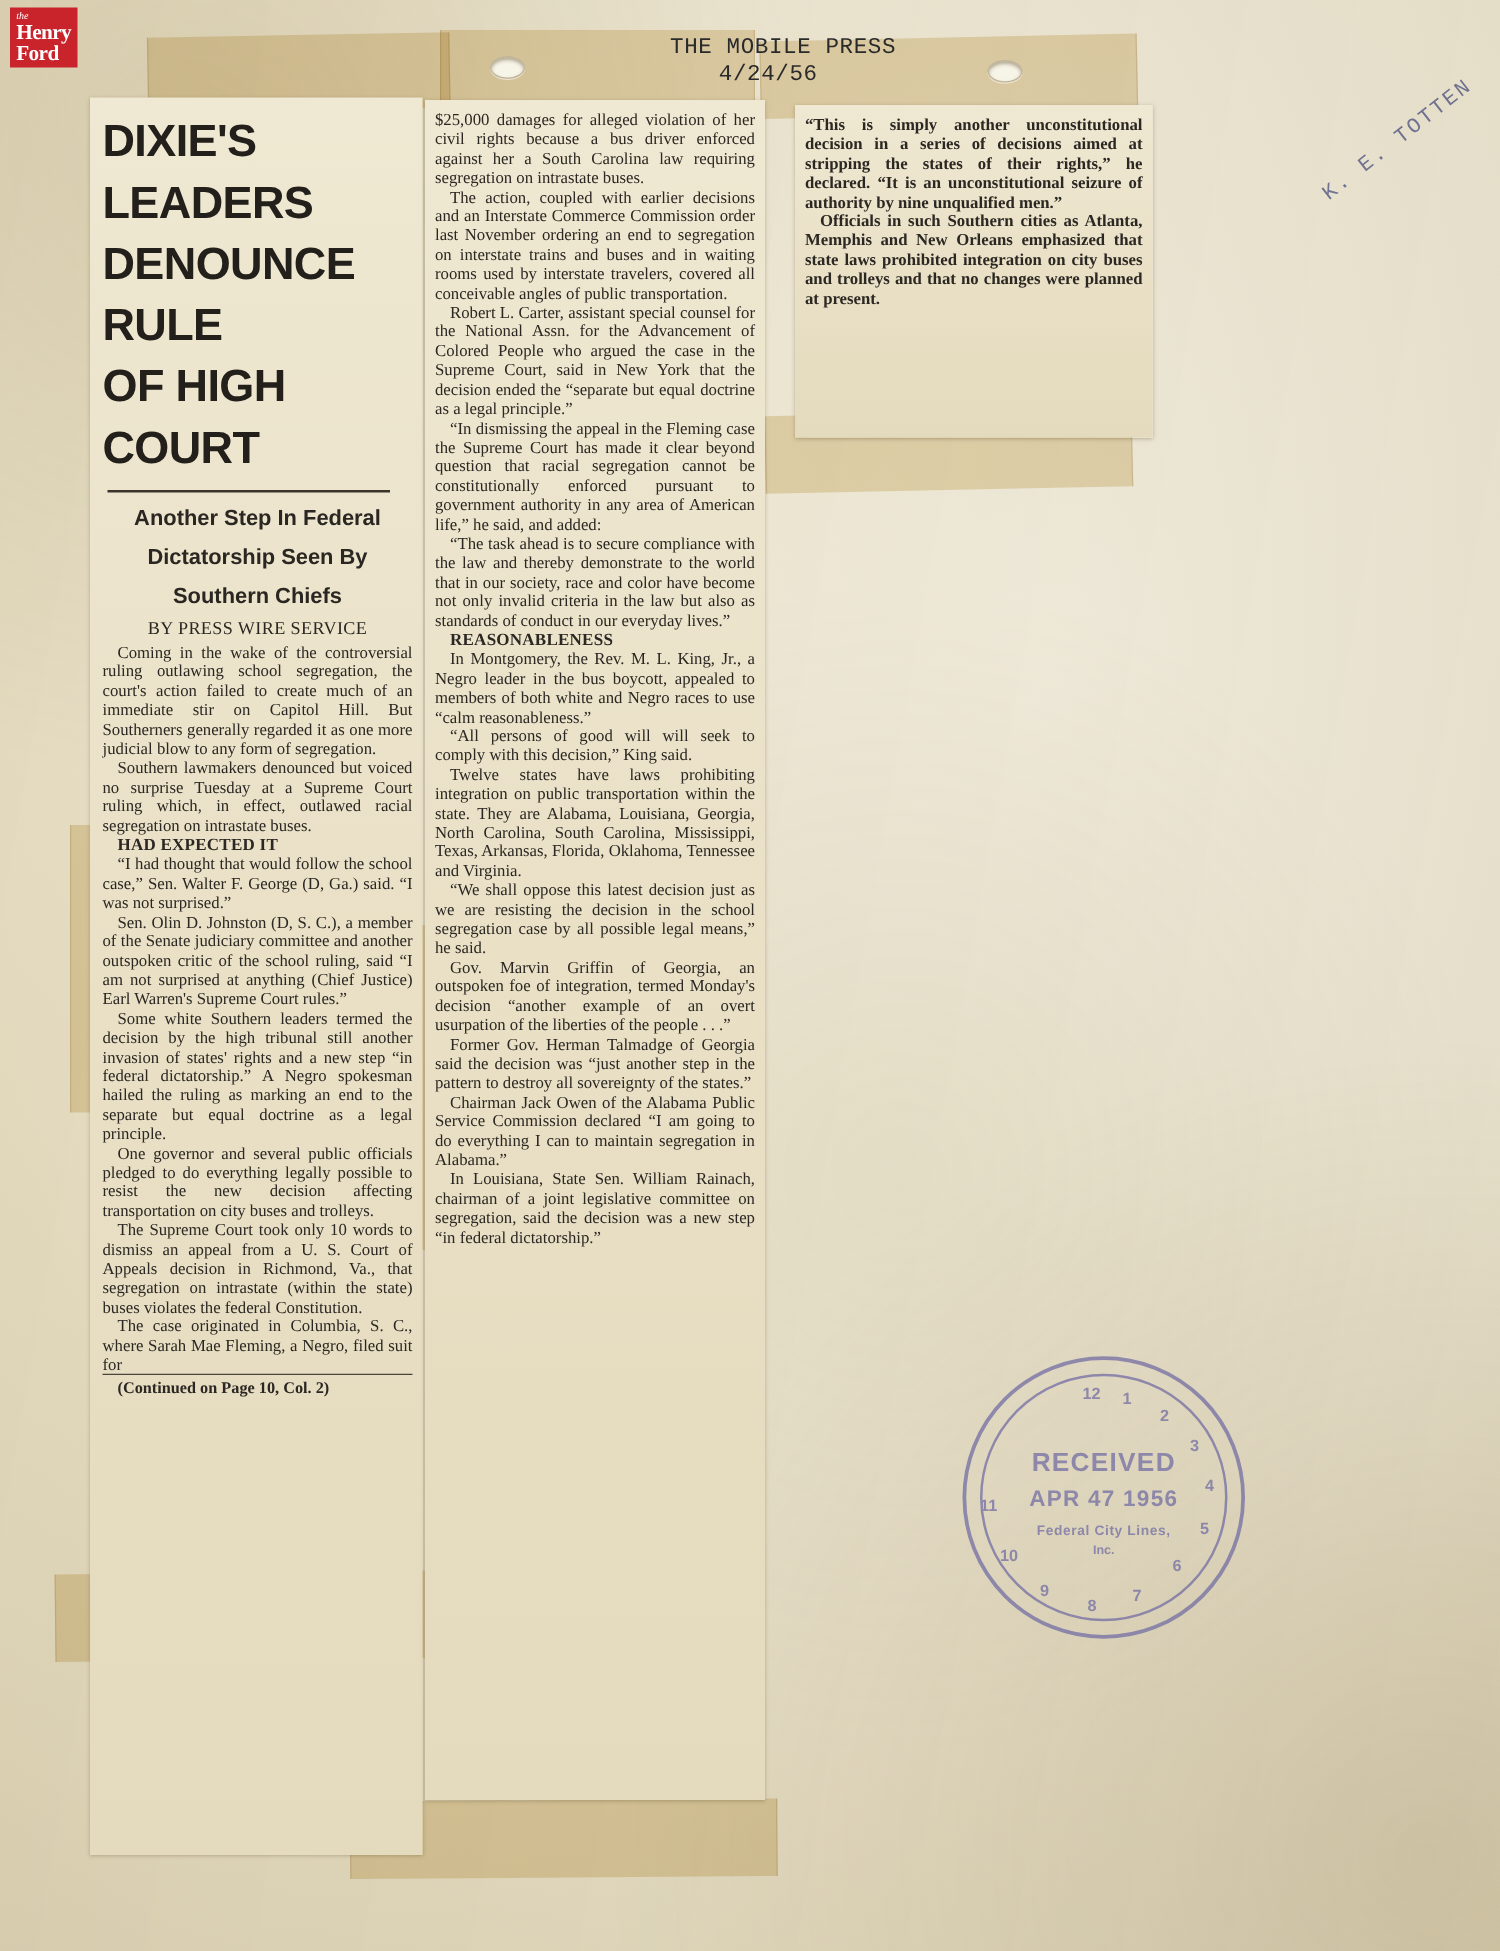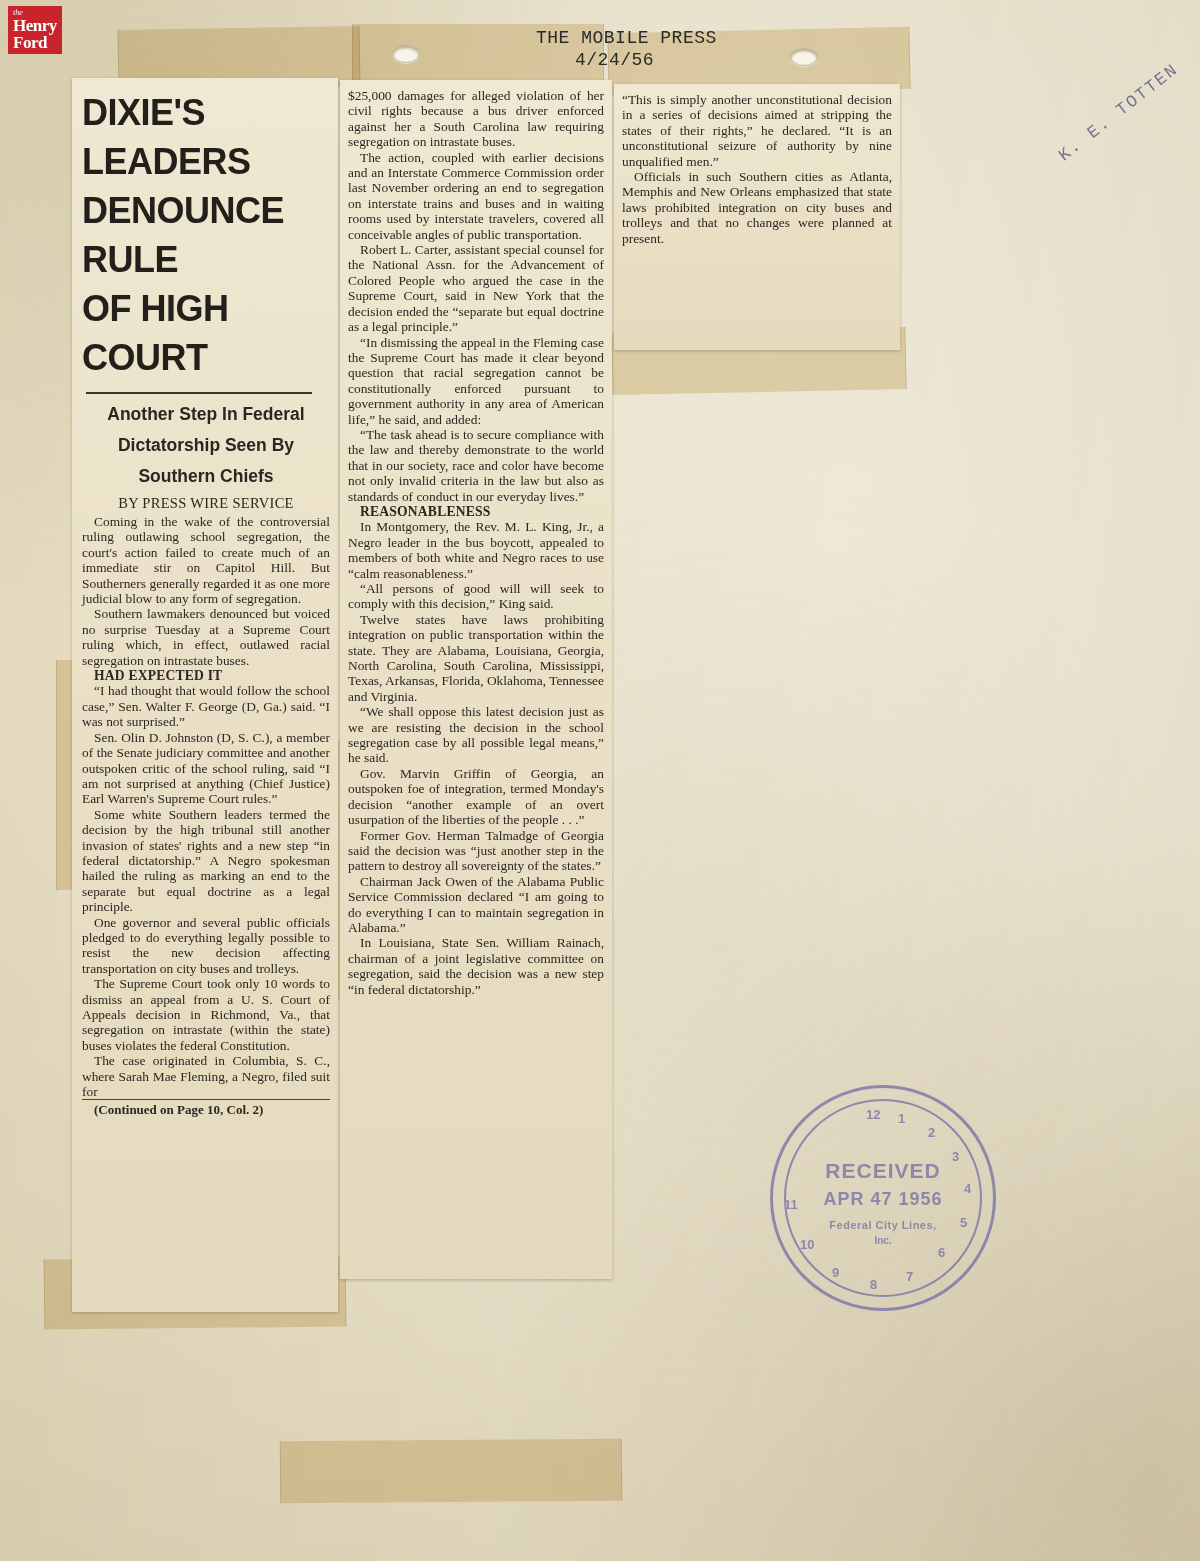--- a/index.html
+++ b/index.html
@@ -116,21 +116,21 @@
   .subhead {
     font-weight: bold;
     font-size: 13.6px;
     letter-spacing: 0.2px;
     margin: 5px 0 1px 0;
     text-indent: 0;
     text-align: left;
   }
 
   
-  #clip-headline { left: 72px; top: 78px; width: 266px; height: 1234px; padding: 10px 8px 8px 10px; box-sizing: border-box; }
+  #clip-headline { left: 72px; top: 78px; width: 266px; height: 1406px; padding: 10px 8px 8px 10px; box-sizing: border-box; }
   .headline {
     font-family: "Liberation Sans", sans-serif;
     font-weight: bold;
     font-size: 36px;
     line-height: 49px;
     letter-spacing: -0.5px;
     color: #23201c;
     text-align: left;
   }
   .hr-rule { border: none; border-top: 2px solid #3a342c; margin: 10px 18px 8px 4px; }
@@ -154,24 +154,24 @@
   .contd {
     font-weight: bold;
     font-size: 13px;
     text-indent: 0;
     margin-top: 2px;
     border-top: 1px solid #4a443a;
     padding-top: 2px;
   }
 
   
-  #clip-col2 { left: 340px; top: 80px; width: 272px; height: 1199px; padding: 8px 8px 6px 8px; box-sizing: border-box; }
-
-  
-  #clip-col3 { left: 614px; top: 84px; width: 286px; height: 266px; padding: 8px 8px 6px 8px; box-sizing: border-box; }
+  #clip-col2 { left: 340px; top: 80px; width: 272px; height: 1360px; padding: 8px 8px 6px 8px; box-sizing: border-box; }
+
+  
+  #clip-col3 { left: 636px; top: 84px; width: 286px; height: 266px; padding: 8px 8px 6px 8px; box-sizing: border-box; font-weight: bold; }
 
   
   .stamp {
     position: absolute;
     left: 770px; top: 1085px;
     width: 226px; height: 226px;
     z-index: 25;
     color: #6f6aa3;
     opacity: 0.72;
     font-family: "Liberation Sans", sans-serif;

